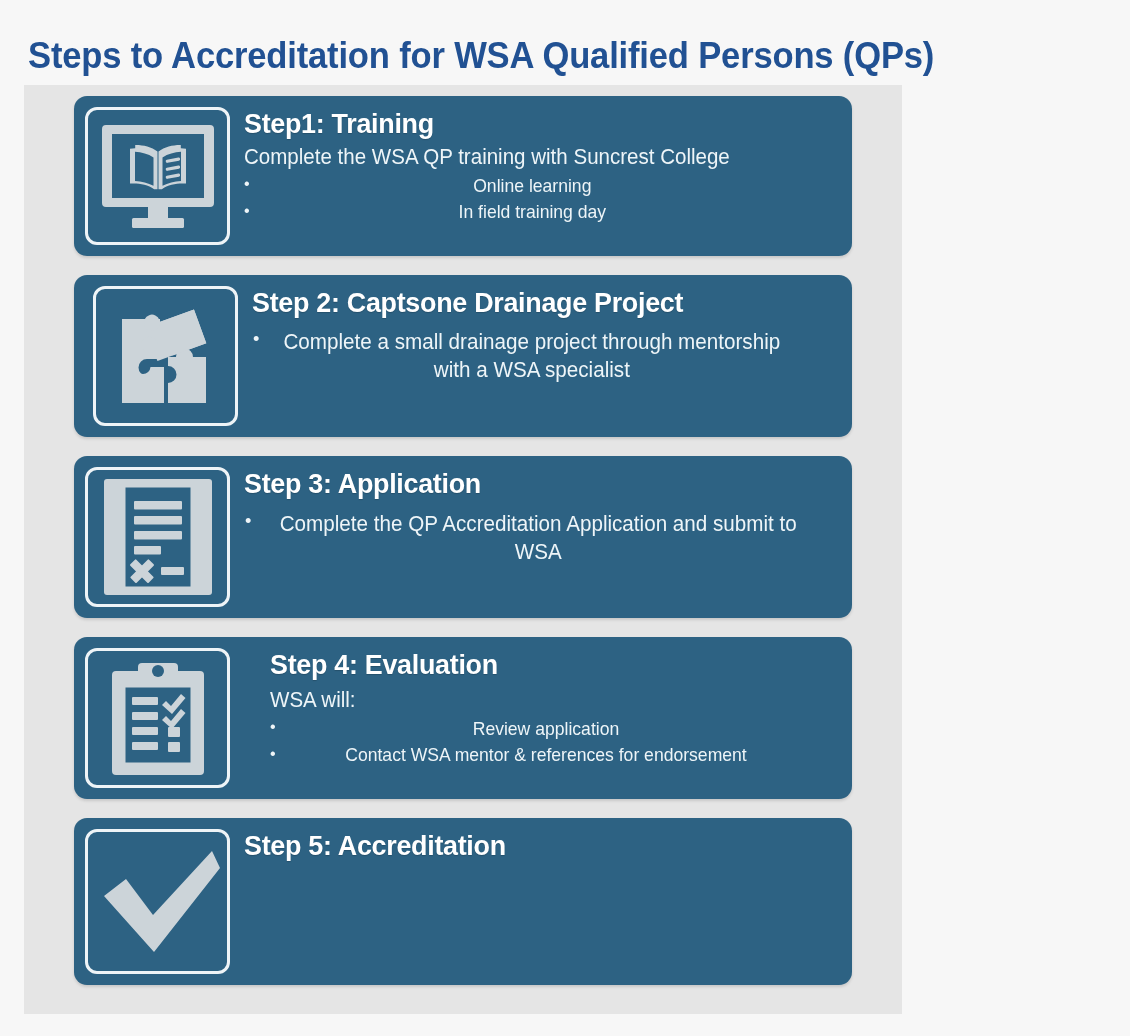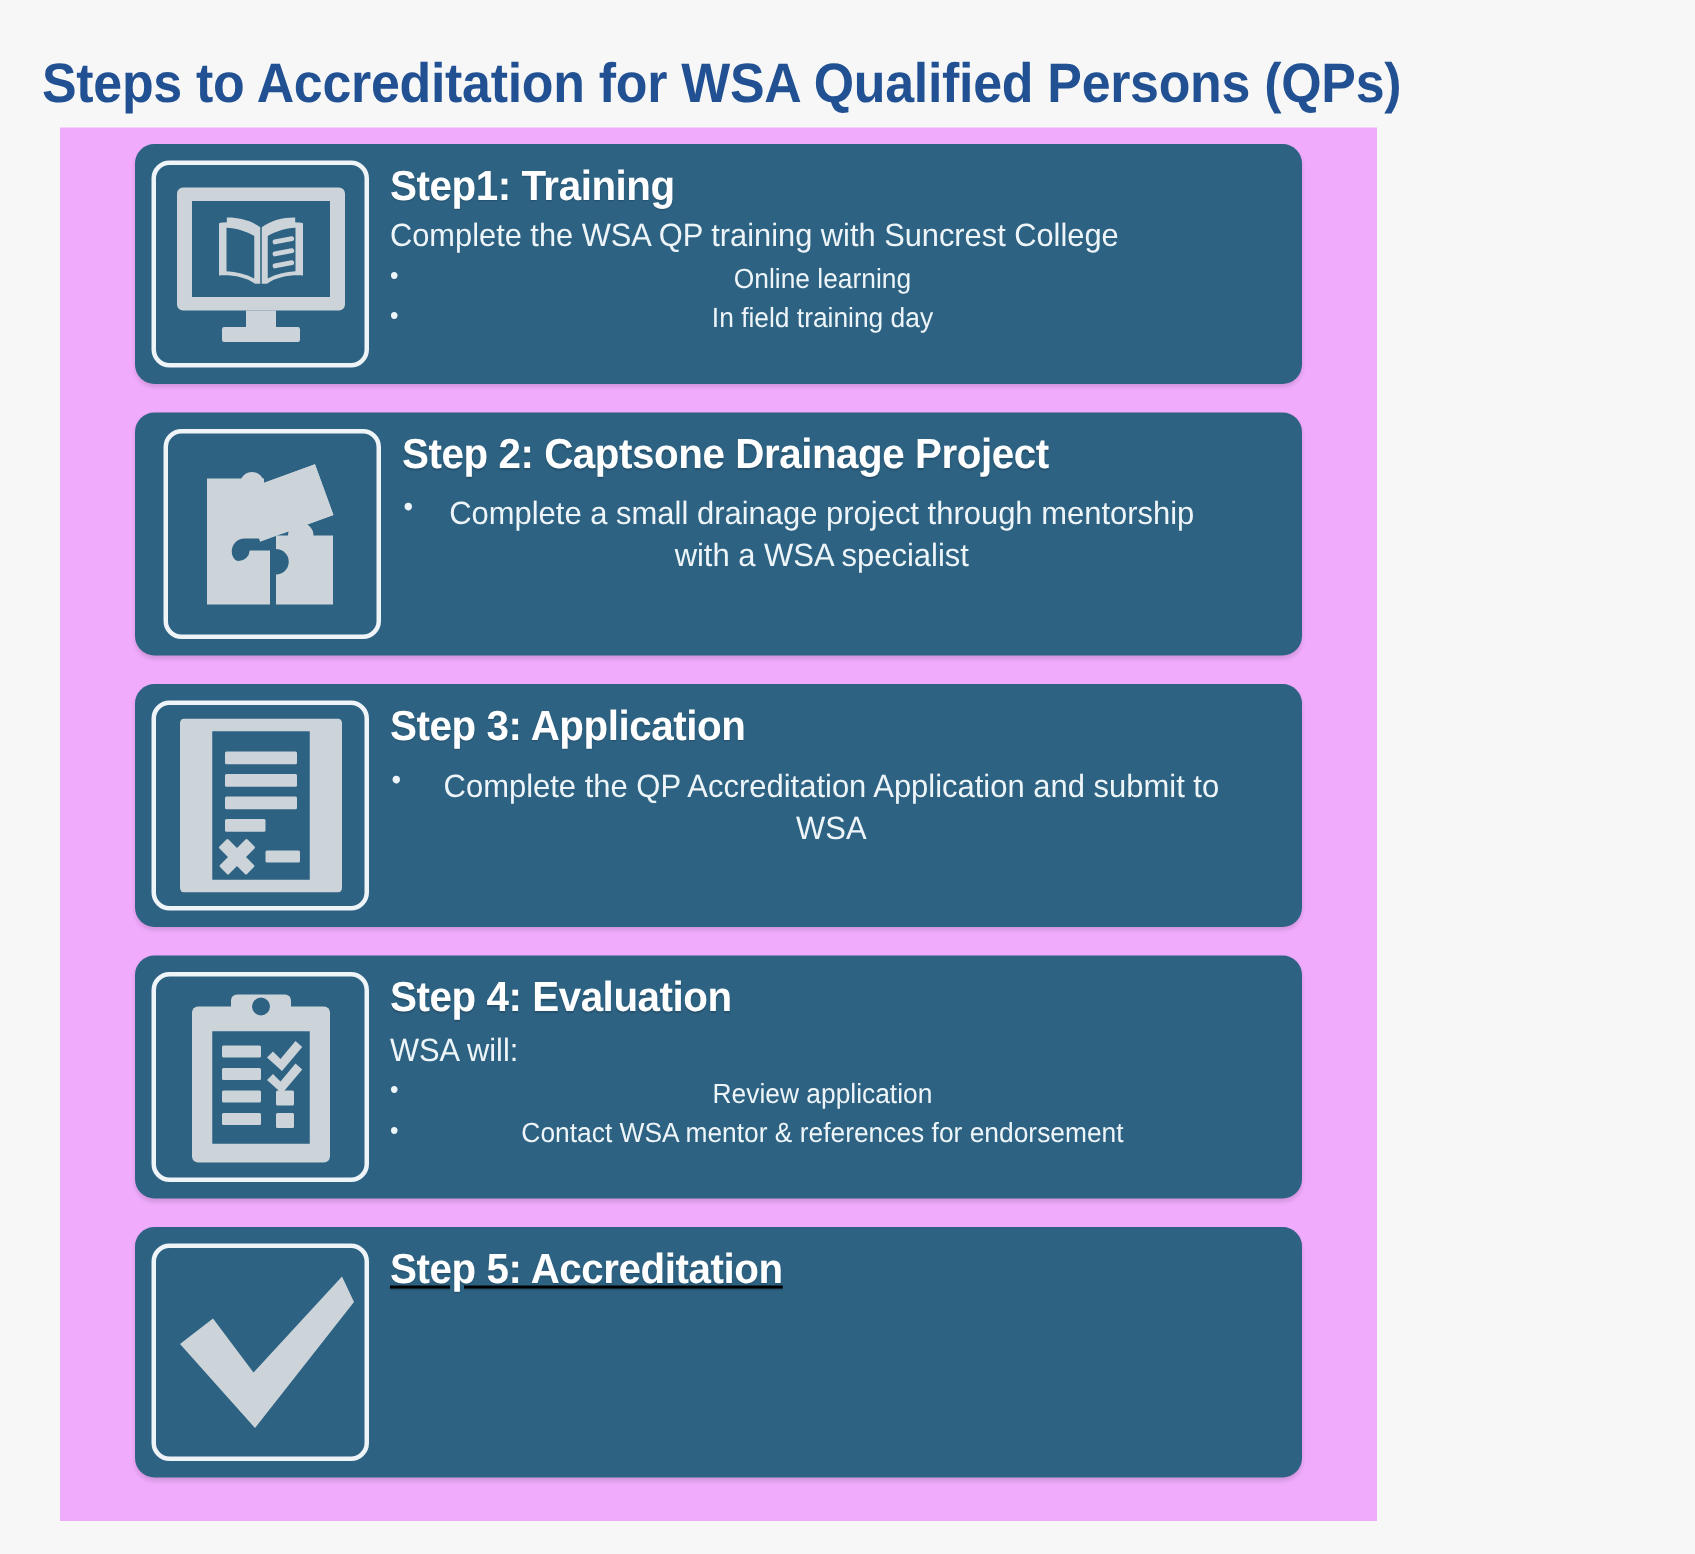--- a/index.html
+++ b/index.html
@@ -35,25 +35,25 @@
     letter-spacing: -0.2px;
     line-height: 1.2;
     transform: scaleX(0.935);
     transform-origin: left center;
     white-space: nowrap;
   }
 
   
   .board {
     position: absolute;
-    left: 40px;
+    left: 24px;
     top: 85px;
     width: 878px;
     height: 929px;
-    background: #f0abfc;
+    background: #e5e5e5;
   }
 
   .steps-list {
     position: absolute;
     left: 50px;
     top: 11px;
     width: 778px;
   }
 
   
@@ -61,26 +61,26 @@
     position: relative;
     background: #2d6283;
     border-radius: 13px;
     box-sizing: border-box;
     display: flex;
     align-items: flex-start;
     padding: 11px 12px 11px 11px;
     margin-bottom: 19px;
     box-shadow: 0 2px 3px rgba(0,0,0,0.13);
   }
-  .step-card:last-child { margin-bottom: 0; text-decoration: underline; }
+  .step-card:last-child { margin-bottom: 0; }
 
   .step-card.h1 { height: 160px; }
   .step-card.h2 { height: 162px; padding-left: 19px; }
   .step-card.h3 { height: 162px; }
-  .step-card.h4 { height: 162px; }
+  .step-card.h4 { height: 162px; gap: 26px; }
   .step-card.h5 { height: 167px; }
 
   
   .icon-frame {
     flex: 0 0 auto;
     width: 145px;
     height: 100%;
     border: 3px solid #eef4f7;
     border-radius: 12px;
     box-sizing: border-box;

